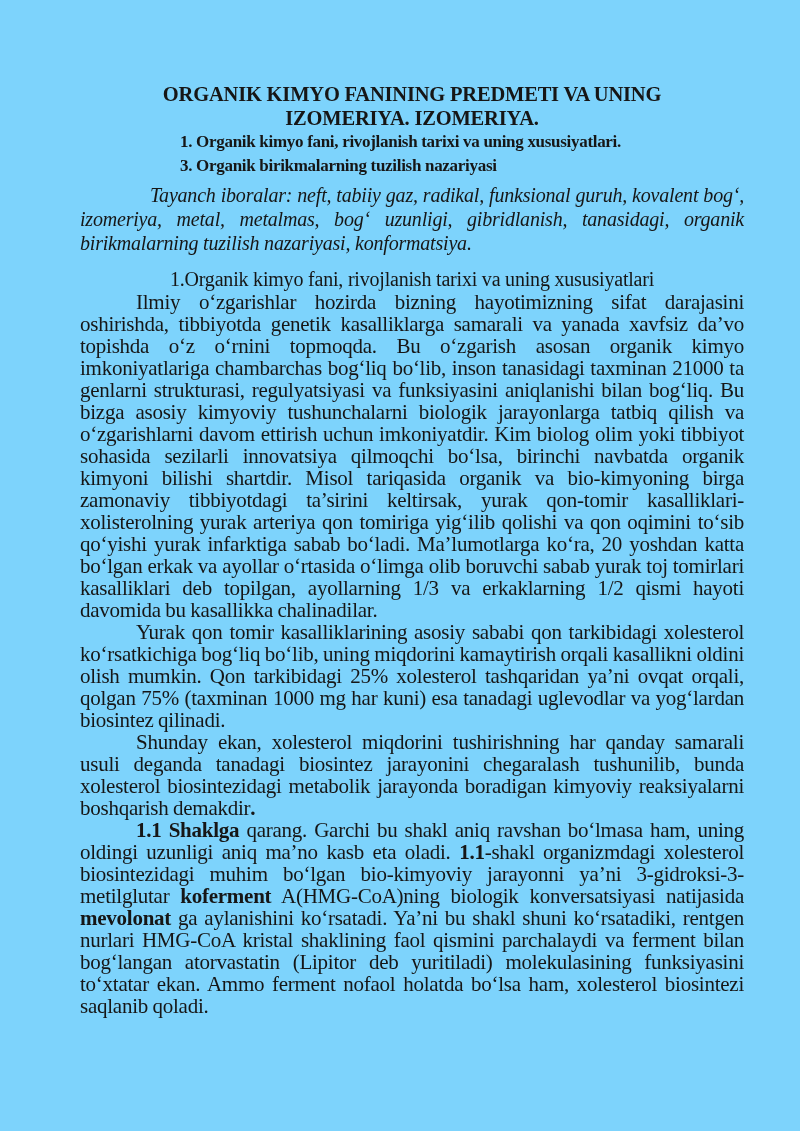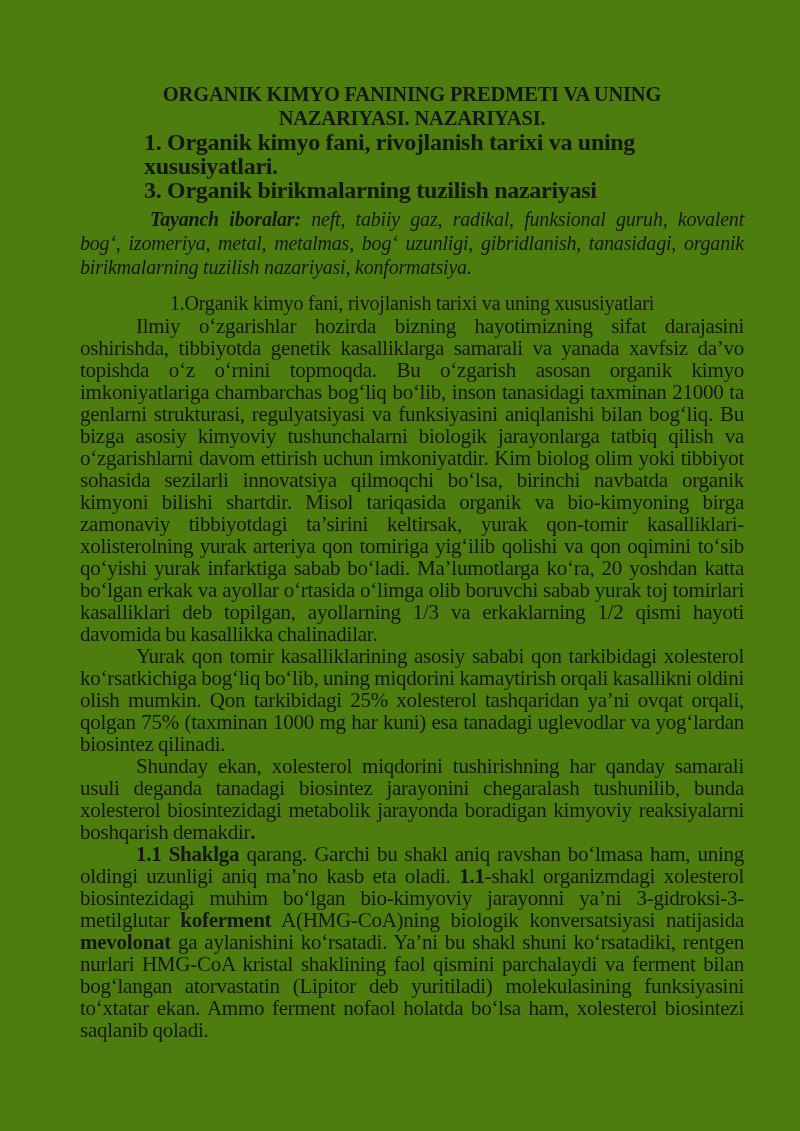--- a/index.html
+++ b/index.html
@@ -1,57 +1,57 @@
 <!DOCTYPE html>
 <html><head>
 <meta charset="utf-8">
 <style>
   html, body { margin: 0; padding: 0; background: #ffffff; }
   .page {
     position: relative;
     width: 800px;
     height: 1131px;
     box-sizing: border-box;
-    background: #4d7c0f;
+    background: #7dd3fc;
     padding: 82px 56px 0 80px;
     overflow: hidden;
     font-family: "Liberation Serif", "DejaVu Serif", serif;
     color: var(--ink, #161616);
   }
   .title {
     text-align: center;
     font-weight: bold;
     font-size: 20.5px;
     line-height: 24px;
     letter-spacing: -0.2px;
   }
   .plan-heading {
     text-align: center;
     font-weight: bold;
     font-size: 20.5px;
     line-height: 24px;
   }
   .plan-list {
-    margin-left: 64px;
+    margin-left: 100px;
     font-weight: bold;
-    font-size: 24px;
+    font-size: 17px;
     line-height: 24px;
     letter-spacing: -0.3px;
   }
   .plan-list div { white-space: pre-line; }
   .keywords {
     margin: 5px 0 0 0;
     font-style: italic;
     font-size: 20px;
     line-height: 24px;
     text-align: justify;
     text-indent: 70px;
     letter-spacing: -0.2px;
   }
-  .keywords .label { font-weight: bold; }
+  .keywords .label { font-weight: normal; }
   .section-heading {
     margin-top: 13px;
     text-align: center;
     font-weight: normal;
     font-size: 20px;
     line-height: 23px;
     letter-spacing: -0.2px;
   }
   .bodytext p {
     margin: 0;
@@ -63,21 +63,21 @@
     word-spacing: -0.5px;
   }
   .bodytext .b { font-weight: bold; }
 </style>
 </head>
 <body>
 
 <div class="page" style="--ink: #161616;">
   <div class="title">
       <div>ORGANIK KIMYO FANINING PREDMETI VA UNING</div>
-      <div>NAZARIYASI. NAZARIYASI.</div>
+      <div>IZOMERIYA. IZOMERIYA.</div>
     </div>
   <div class="plan-list">
       <div>1. Organik kimyo fani, rivojlanish tarixi va uning xususiyatlari.</div>
       <div>3. Organik birikmalarning tuzilish nazariyasi</div>
     </div>
   <p class="keywords"><span class="label">Tayanch iboralar:</span><span> neft, tabiiy gaz, radikal, funksional guruh, kovalent bogʻ, izomeriya, metal, metalmas, bogʻ uzunligi, gibridlanish, tanasidagi, organik birikmalarning tuzilish nazariyasi, konformatsiya.</span></p>
   <div class="section-heading">1.Organik kimyo fani, rivojlanish tarixi va uning xususiyatlari</div>
   <div class="bodytext">
       <p><span>Ilmiy oʻzgarishlar hozirda bizning hayotimizning sifat darajasini oshirishda, tibbiyotda genetik kasalliklarga samarali va yanada xavfsiz da’vo topishda oʻz oʻrnini topmoqda. Bu oʻzgarish asosan organik kimyo imkoniyatlariga chambarchas bogʻliq boʻlib, inson tanasidagi taxminan 21000 ta genlarni strukturasi, regulyatsiyasi va funksiyasini aniqlanishi bilan bogʻliq. Bu bizga asosiy kimyoviy tushunchalarni biologik jarayonlarga tatbiq qilish va oʻzgarishlarni davom ettirish uchun imkoniyatdir. Kim biolog olim yoki tibbiyot sohasida sezilarli innovatsiya qilmoqchi boʻlsa, birinchi navbatda organik kimyoni bilishi shartdir. Misol tariqasida organik va bio-kimyoning birga zamonaviy tibbiyotdagi ta’sirini keltirsak, yurak qon-tomir kasalliklari-xolisterolning yurak arteriya qon tomiriga yigʻilib qolishi va qon oqimini toʻsib qoʻyishi yurak infarktiga sabab boʻladi. Ma’lumotlarga koʻra,  20 yoshdan katta boʻlgan erkak va ayollar oʻrtasida oʻlimga olib boruvchi sabab yurak toj tomirlari kasalliklari deb topilgan, ayollarning 1/3 va erkaklarning 1/2 qismi hayoti davomida bu kasallikka chalinadilar.</span></p>
       <p><span>Yurak qon tomir kasalliklarining asosiy sababi qon tarkibidagi xolesterol koʻrsatkichiga bogʻliq boʻlib, uning miqdorini kamaytirish orqali kasallikni oldini olish mumkin. Qon tarkibidagi 25% xolesterol tashqaridan ya’ni ovqat orqali, qolgan 75% (taxminan 1000 mg har kuni) esa tanadagi uglevodlar va yogʻlardan biosintez qilinadi.</span></p>

